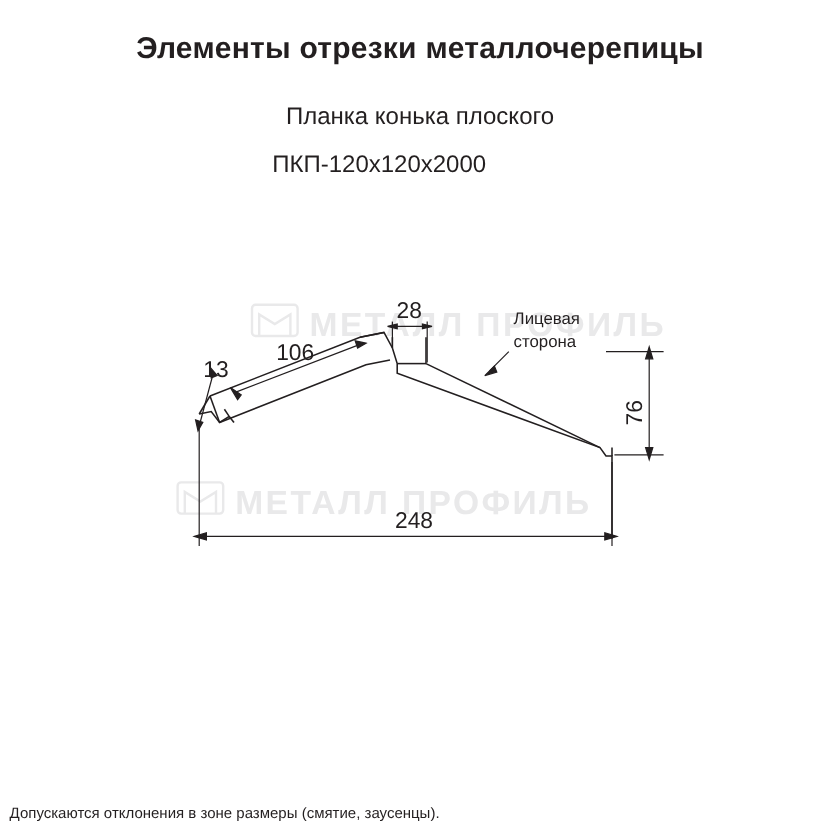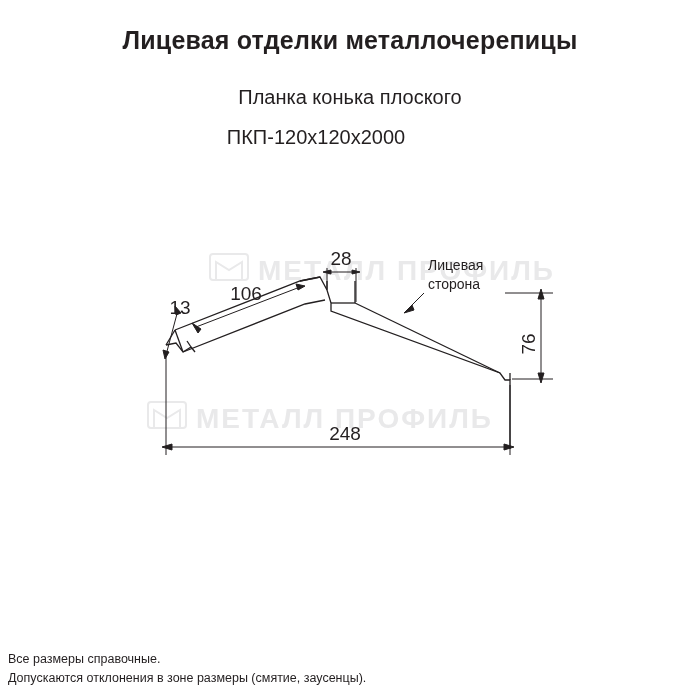--- a/index.html
+++ b/index.html
@@ -84,21 +84,21 @@
     font-weight: bold;
     letter-spacing: 2px;
     font-family: "Liberation Sans", sans-serif;
   }
 </style>
 </head>
 <body>
 
 <div class="page">
 
-  <div class="title">Лицевая отделки металлочерепицы</div>
+  <div class="title">Элементы отрезки металлочерепицы</div>
   <div class="subtitle">Планка конька плоского</div>
   <div class="code">ПКП-120x120x2000</div>
 
   <svg class="drawing" viewBox="0 0 700 700">
 
     <g>
       <g transform="translate(210,232)">
         <rect class="wm" x="0" y="22" width="38" height="26" rx="3"></rect>
         <path class="wm" d="M6 48 L6 30 L19 38 L32 30 L32 48"></path>
         <text class="wm-text" x="48" y="48">МЕТАЛЛ ПРОФИЛЬ</text>
@@ -172,17 +172,16 @@
       <path d="M510 385 L510 455"></path>
       <path d="M166 447 L510 447"></path>
       <path d="M162 447 L172 444 L172 450 Z" fill="#231f20"></path>
       <path d="M514 447 L504 444 L504 450 Z" fill="#231f20"></path>
     </g>
     <text class="dim-label" x="345" y="440" text-anchor="middle">248</text>
 
   </svg>
 
   <div class="footnotes">
-    <div class="footnote">Все размеры справочные.</div>
     <div class="footnote">Допускаются отклонения в зоне размеры (смятие, заусенцы).</div>
   </div>
 
 </div>
 
 </body></html>

